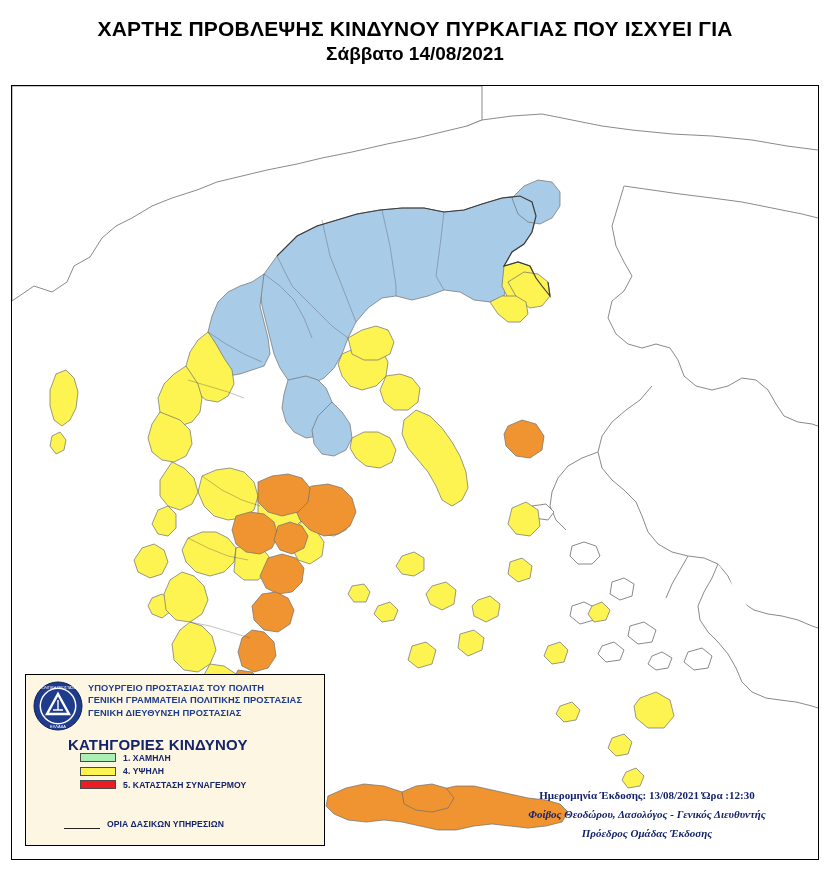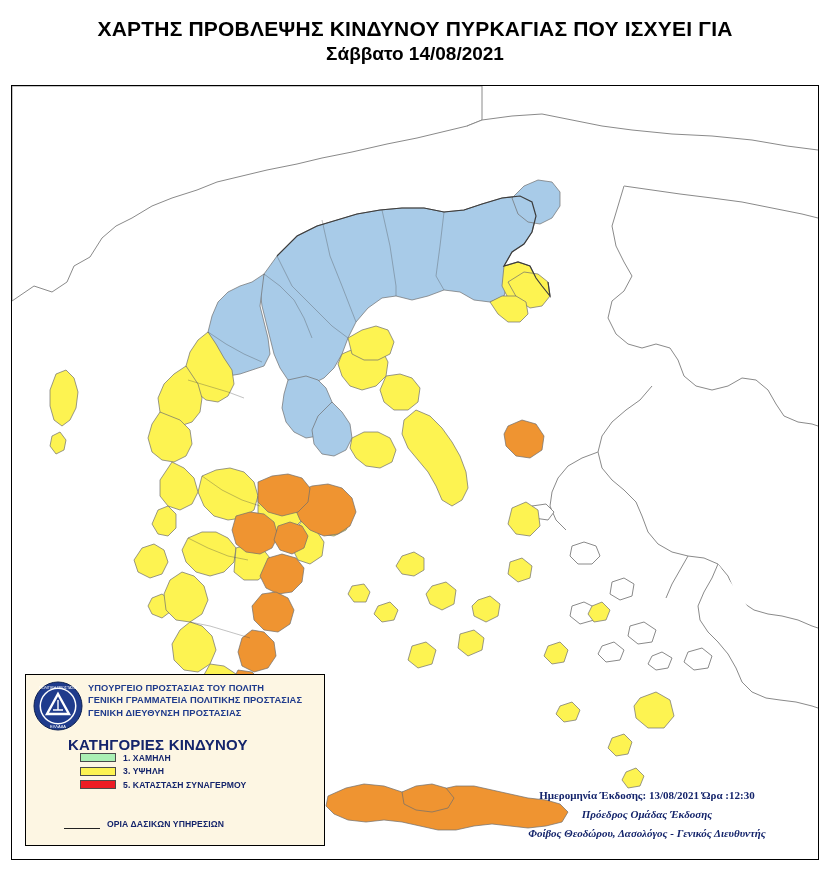--- a/index.html
+++ b/index.html
@@ -378,34 +378,34 @@
 
       <div class="legend-title">ΚΑΤΗΓΟΡΙΕΣ ΚΙΝΔΥΝΟΥ</div>
 
       <div class="legend-rows">
         <div class="legend-row">
           <span class="swatch" style="background:#aaf0b4"></span>
           <span class="legend-label">1. ΧΑΜΗΛΗ</span>
         </div>
         <div class="legend-row">
           <span class="swatch" style="background:#fdf351"></span>
-          <span class="legend-label">3. ΥΨΗΛΗ</span>
+          <span class="legend-label">4. ΥΨΗΛΗ</span>
         </div>
         <div class="legend-row">
           <span class="swatch" style="background:#ec1c24"></span>
           <span class="legend-label">5. ΚΑΤΑΣΤΑΣΗ ΣΥΝΑΓΕΡΜΟΥ</span>
         </div>
       </div>
 
       <div class="legend-line-row">
         <span class="line-swatch"></span>
         <span class="legend-label">ΟΡΙΑ ΔΑΣΙΚΩΝ ΥΠΗΡΕΣΙΩΝ</span>
       </div>
     </div>
 
     <div class="issue-info">
       <div class="line">Ημερομηνία Έκδοσης: 13/08/2021  Ώρα :12:30</div>
+      <div class="line sig">Φοίβος Θεοδώρου, Δασολόγος - Γενικός Διευθυντής</div>
       <div class="line sig">Πρόεδρος Ομάδας Έκδοσης</div>
-      <div class="line sig">Φοίβος Θεοδώρου, Δασολόγος - Γενικός Διευθυντής</div>
     </div>
 
   </div>
 </div>
 
 </body></html>

